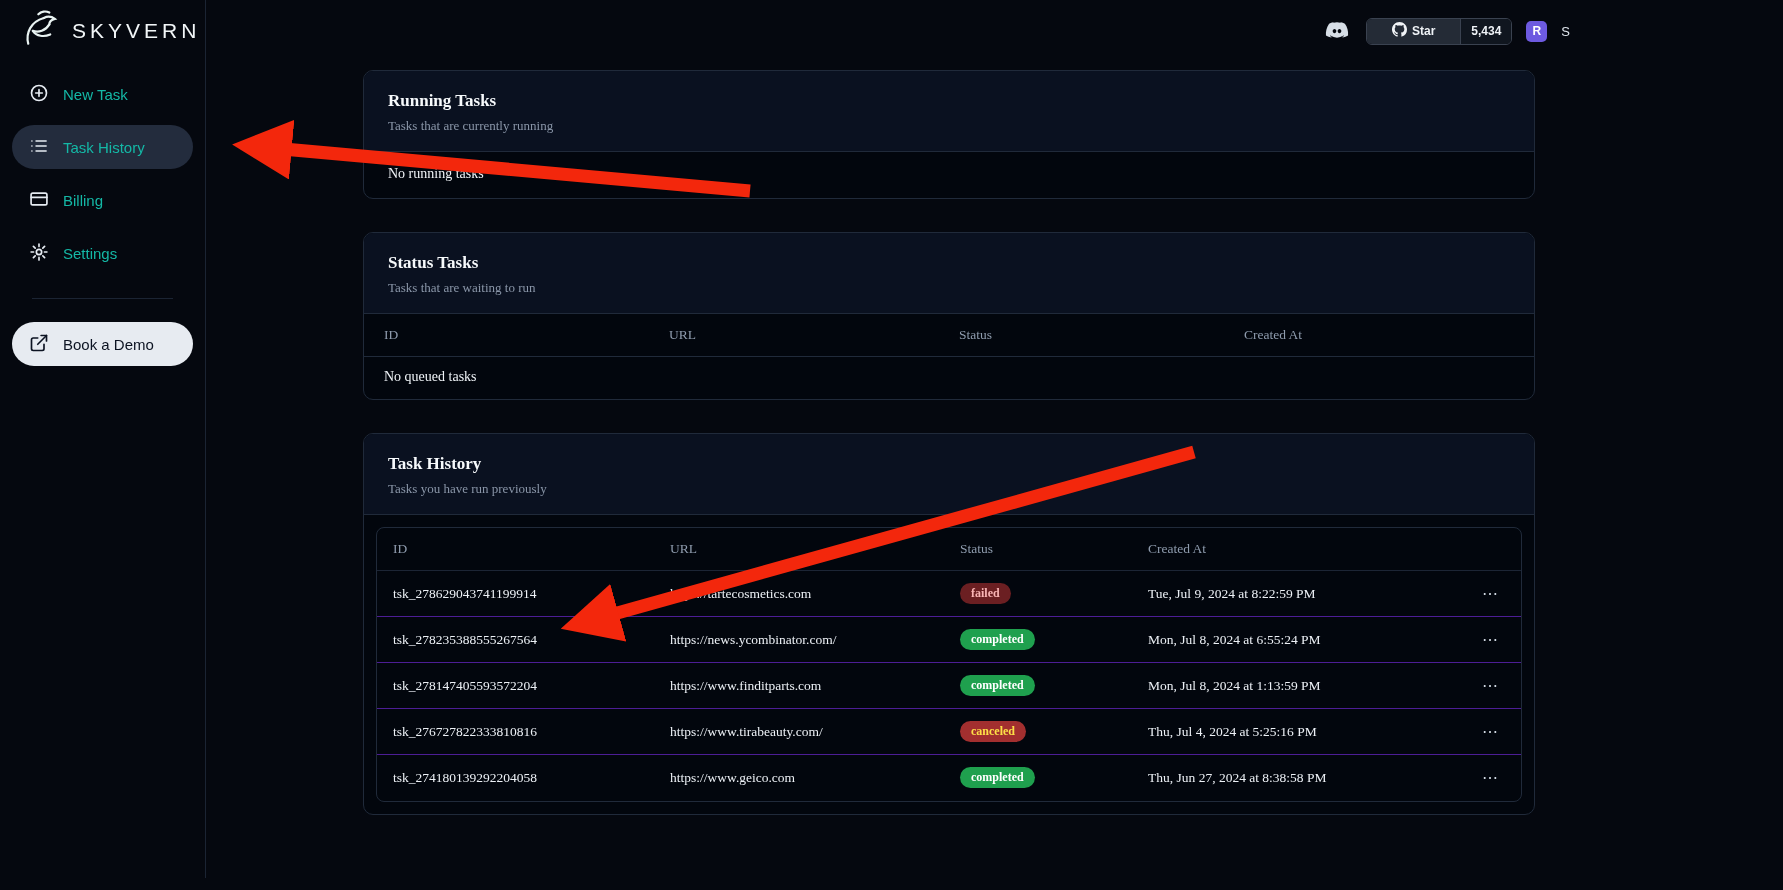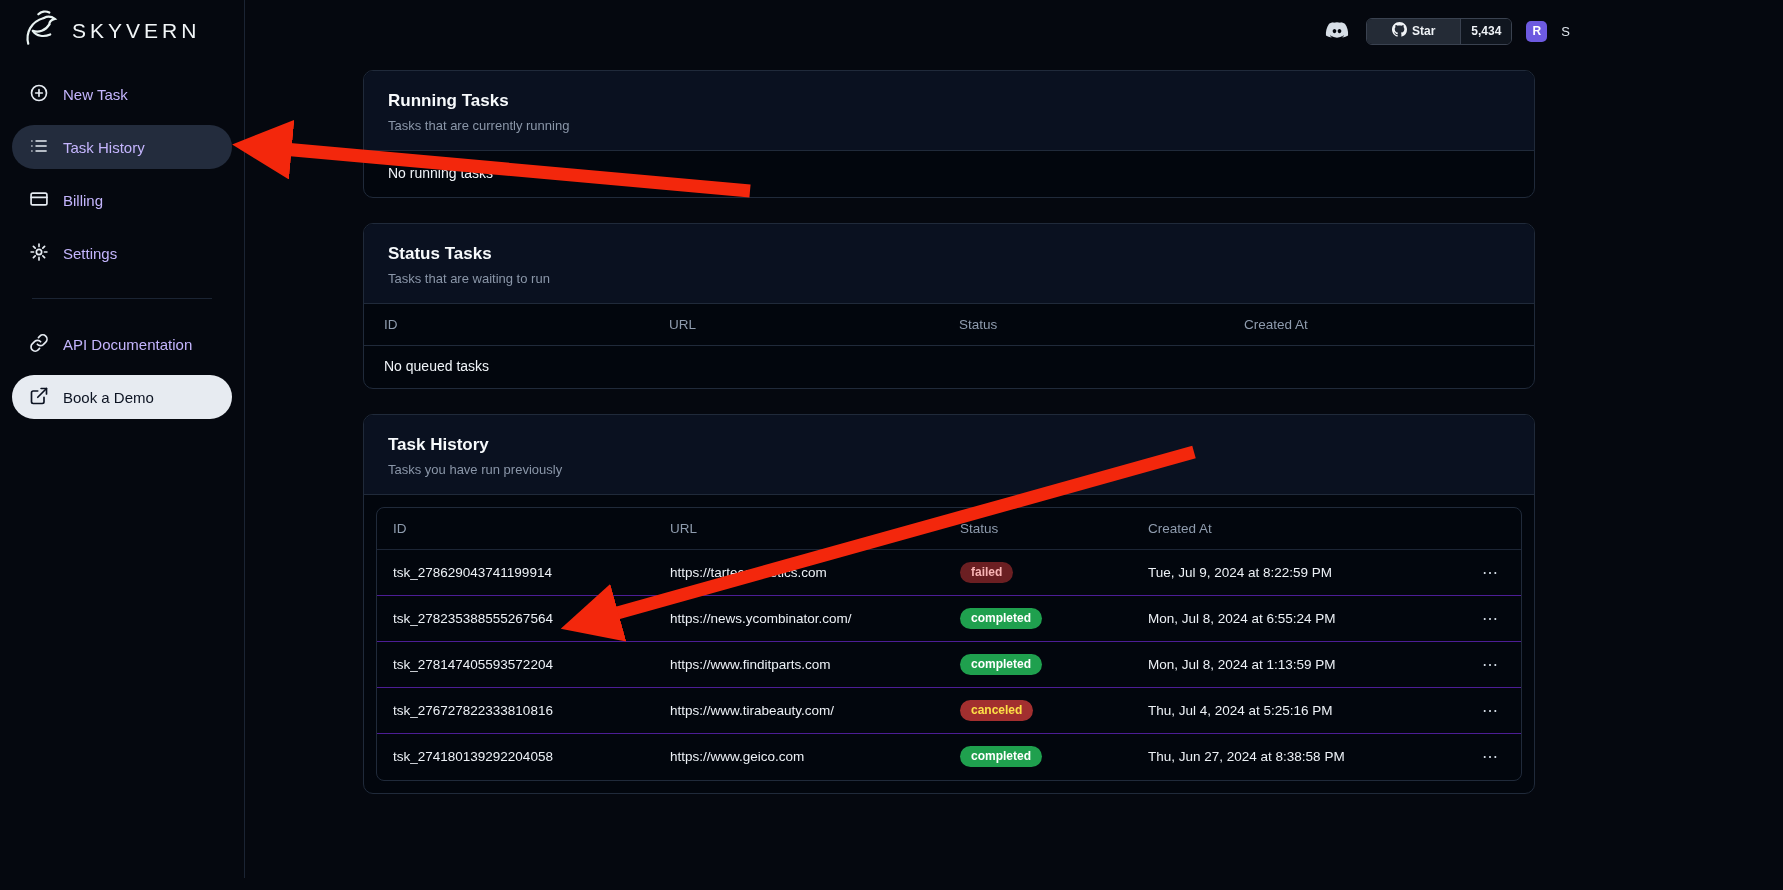--- a/index.html
+++ b/index.html
@@ -7,32 +7,32 @@
   body {
     font-family:"Liberation Sans", sans-serif;
     background:#05080f;
     color:#e8edf4;
     overflow:hidden;
     position:relative;
   }
 
   
   .sidebar {
-    position:absolute; left:0; top:0; bottom:12px; width:245px;
+    position:absolute; left:0; top:0; bottom:12px; width:206px;
     border-right:1px solid #1b2433; background:#05080f;
   }
   .logo {
     display:flex; align-items:center; gap:8px;
     padding:10px 14px 12px 20px; height:64px; cursor:pointer;
   }
   .logo-text { font-size:21px; letter-spacing:4px; font-weight:500; color:#f2f6f8; }
   .nav { padding:8px 12px 0; display:flex; flex-direction:column; gap:9px; }
   .nav-item {
     display:flex; align-items:center; gap:14px; height:44px; padding:0 17px;
-    border-radius:24px; font-size:15px; color:#c4b5fd; cursor:pointer; white-space:nowrap;
+    border-radius:24px; font-size:15px; color:#14b8a6; cursor:pointer; white-space:nowrap;
   }
   .nav-item.active { background:#232c3d; }
   .nav-item svg { width:20px; height:20px; stroke:#e6ebf2; flex:none; }
   .sidebar-divider { height:1px; background:#1b2433; margin:14px 20px; }
   .btn-light { background:#e7ebf1; color:#0c1322; font-weight:500; }
   .btn-light svg { stroke:#0c1322; }
 
   
   .topbar { position:absolute; top:16px; right:213px; display:flex; align-items:center; gap:14px; z-index:5; }
   .discord-btn { width:30px; height:30px; display:flex; align-items:center; justify-content:center; cursor:pointer; }
@@ -42,21 +42,21 @@
   }
   .gh-star { display:flex; align-items:center; gap:5px; padding:0 25px; background:#242b36; color:#eef2f6; }
   .gh-count { display:flex; align-items:center; padding:0 10px; background:#10161f; color:#eef2f6; border-left:1px solid #3a4250; }
   .avatar {
     width:21px; height:21px; border-radius:5px; background:#6d5ae0; color:#fff;
     font-size:12px; font-weight:700; display:flex; align-items:center; justify-content:center; cursor:pointer;
   }
   .user-text { font-size:13px; color:#dfe5ec; }
 
   
-  .content { position:absolute; left:363px; top:70px; width:1172px; display:flex; flex-direction:column; gap:25px; }
+  .content { position:absolute; left:363px; top:70px; width:1172px; display:flex; flex-direction:column; gap:33px;font-family:Liberation Serif, serif; }
   .card { border:1px solid #202a3a; border-radius:10px; background:#02060d; overflow:hidden; }
   .card-header { background:#0a1120; padding:20px 24px 17px; border-bottom:1px solid #202a3a; }
   .card-title { font-size:17px; font-weight:700; color:#f7fafc; }
   .card-sub { margin-top:7px; font-size:13px; color:#8a96a8; }
   .card-empty { padding:14px 24px 16px; font-size:14px; color:#f0f4f8; }
 
   .table-flush { width:100%; border-collapse:collapse; }
   .table-flush th {
     text-align:left; font-weight:500; font-size:13.5px; color:#8f9cae;
     padding:13px 20px; border-bottom:1px solid #202a3a;
@@ -137,29 +137,20 @@
         <svg viewBox="0 0 24 24" fill="none" stroke-width="2" stroke-linecap="round" stroke-linejoin="round">
             <circle cx="12" cy="12" r="3.2"></circle>
             <path d="M12 2.5v3M12 18.5v3M2.5 12h3M18.5 12h3M5.3 5.3l2.1 2.1M16.6 16.6l2.1 2.1M18.7 5.3l-2.1 2.1M7.4 16.6l-2.1 2.1"></path>
           </svg>
       </span>
       <span>Settings</span>
     </div>
 
     <div class="sidebar-divider"></div>
 
-    <div class="nav-item">
-      <span>
-        <svg viewBox="0 0 24 24" fill="none" stroke-width="2" stroke-linecap="round" stroke-linejoin="round">
-            <path d="M10 13.5a5 5 0 0 0 7.1.4l3-3a5 5 0 0 0-7.1-7.1l-1.7 1.7"></path>
-            <path d="M14 10.5a5 5 0 0 0-7.1-.4l-3 3a5 5 0 0 0 7.1 7.1l1.7-1.7"></path>
-          </svg>
-      </span>
-      <span>API Documentation</span>
-    </div>
     <div class="nav-item btn-light">
       <span>
         <svg viewBox="0 0 24 24" fill="none" stroke-width="2" stroke-linecap="round" stroke-linejoin="round">
             <path d="M18 13.5V19a2 2 0 0 1-2 2H5a2 2 0 0 1-2-2V8a2 2 0 0 1 2-2h5.5"></path>
             <path d="M14.5 3H21v6.5"></path>
             <path d="M10.5 13.5L21 3"></path>
           </svg>
       </span>
       <span>Book a Demo</span>
     </div>

